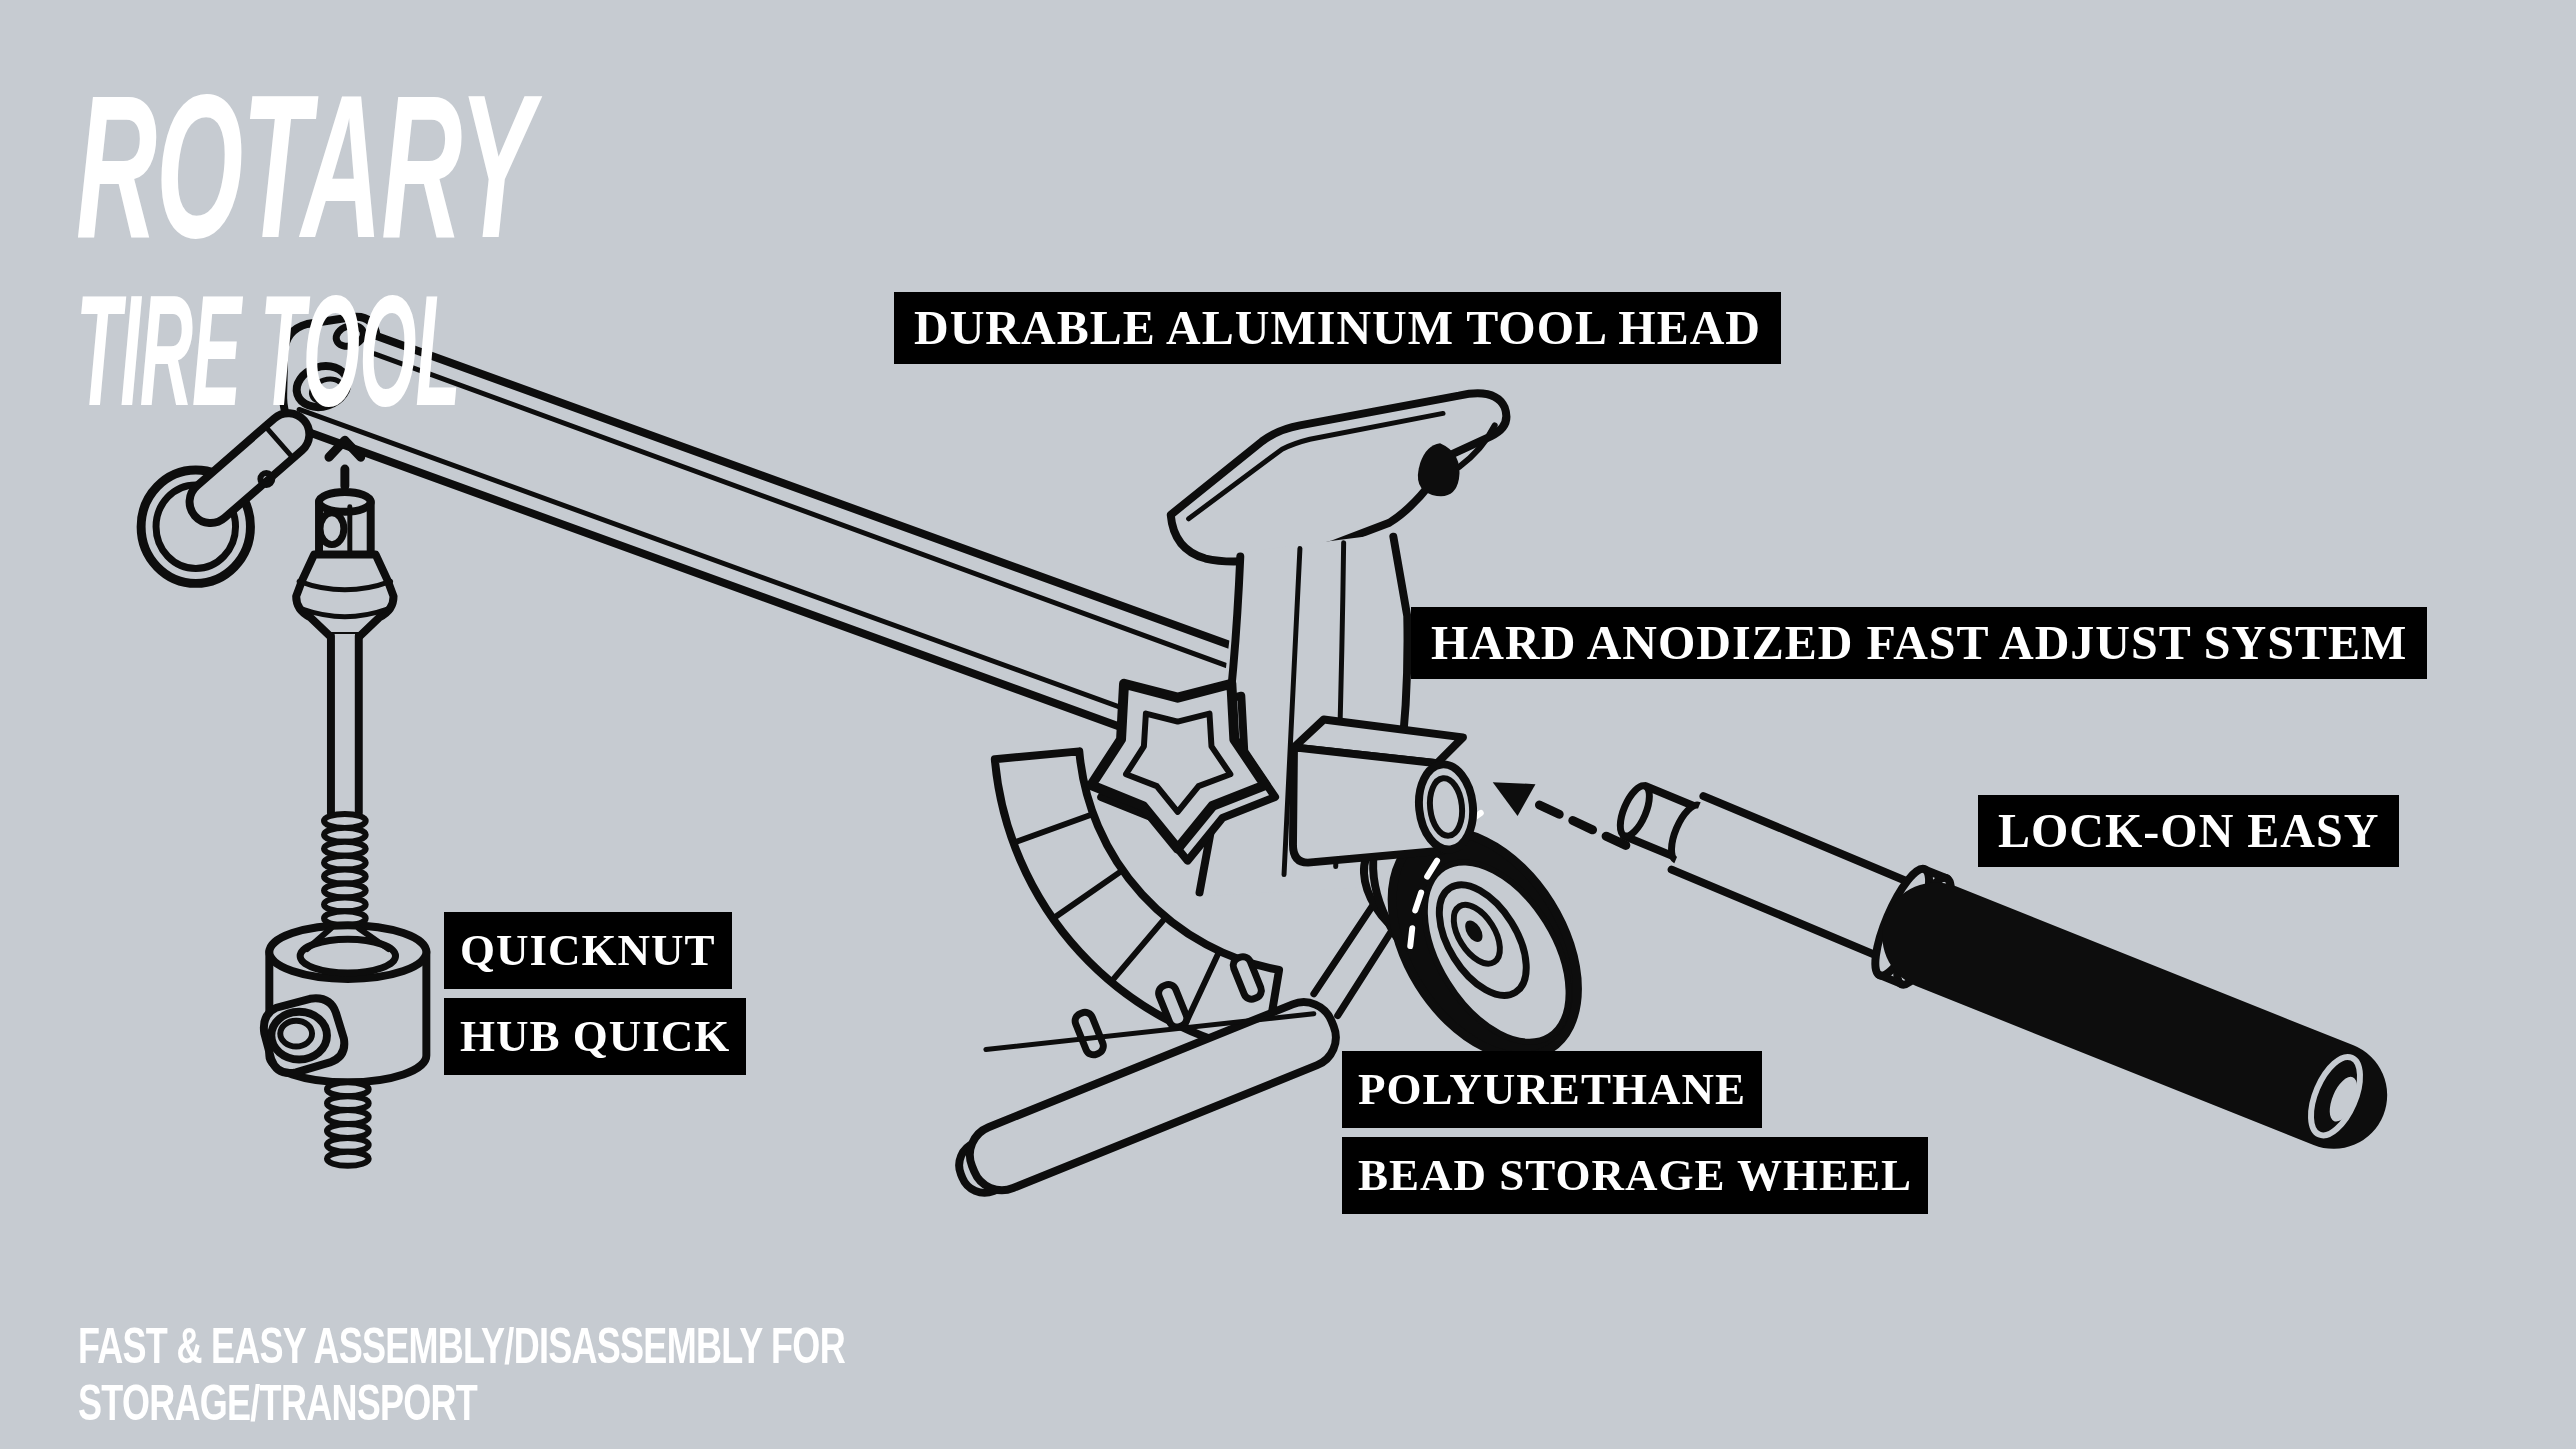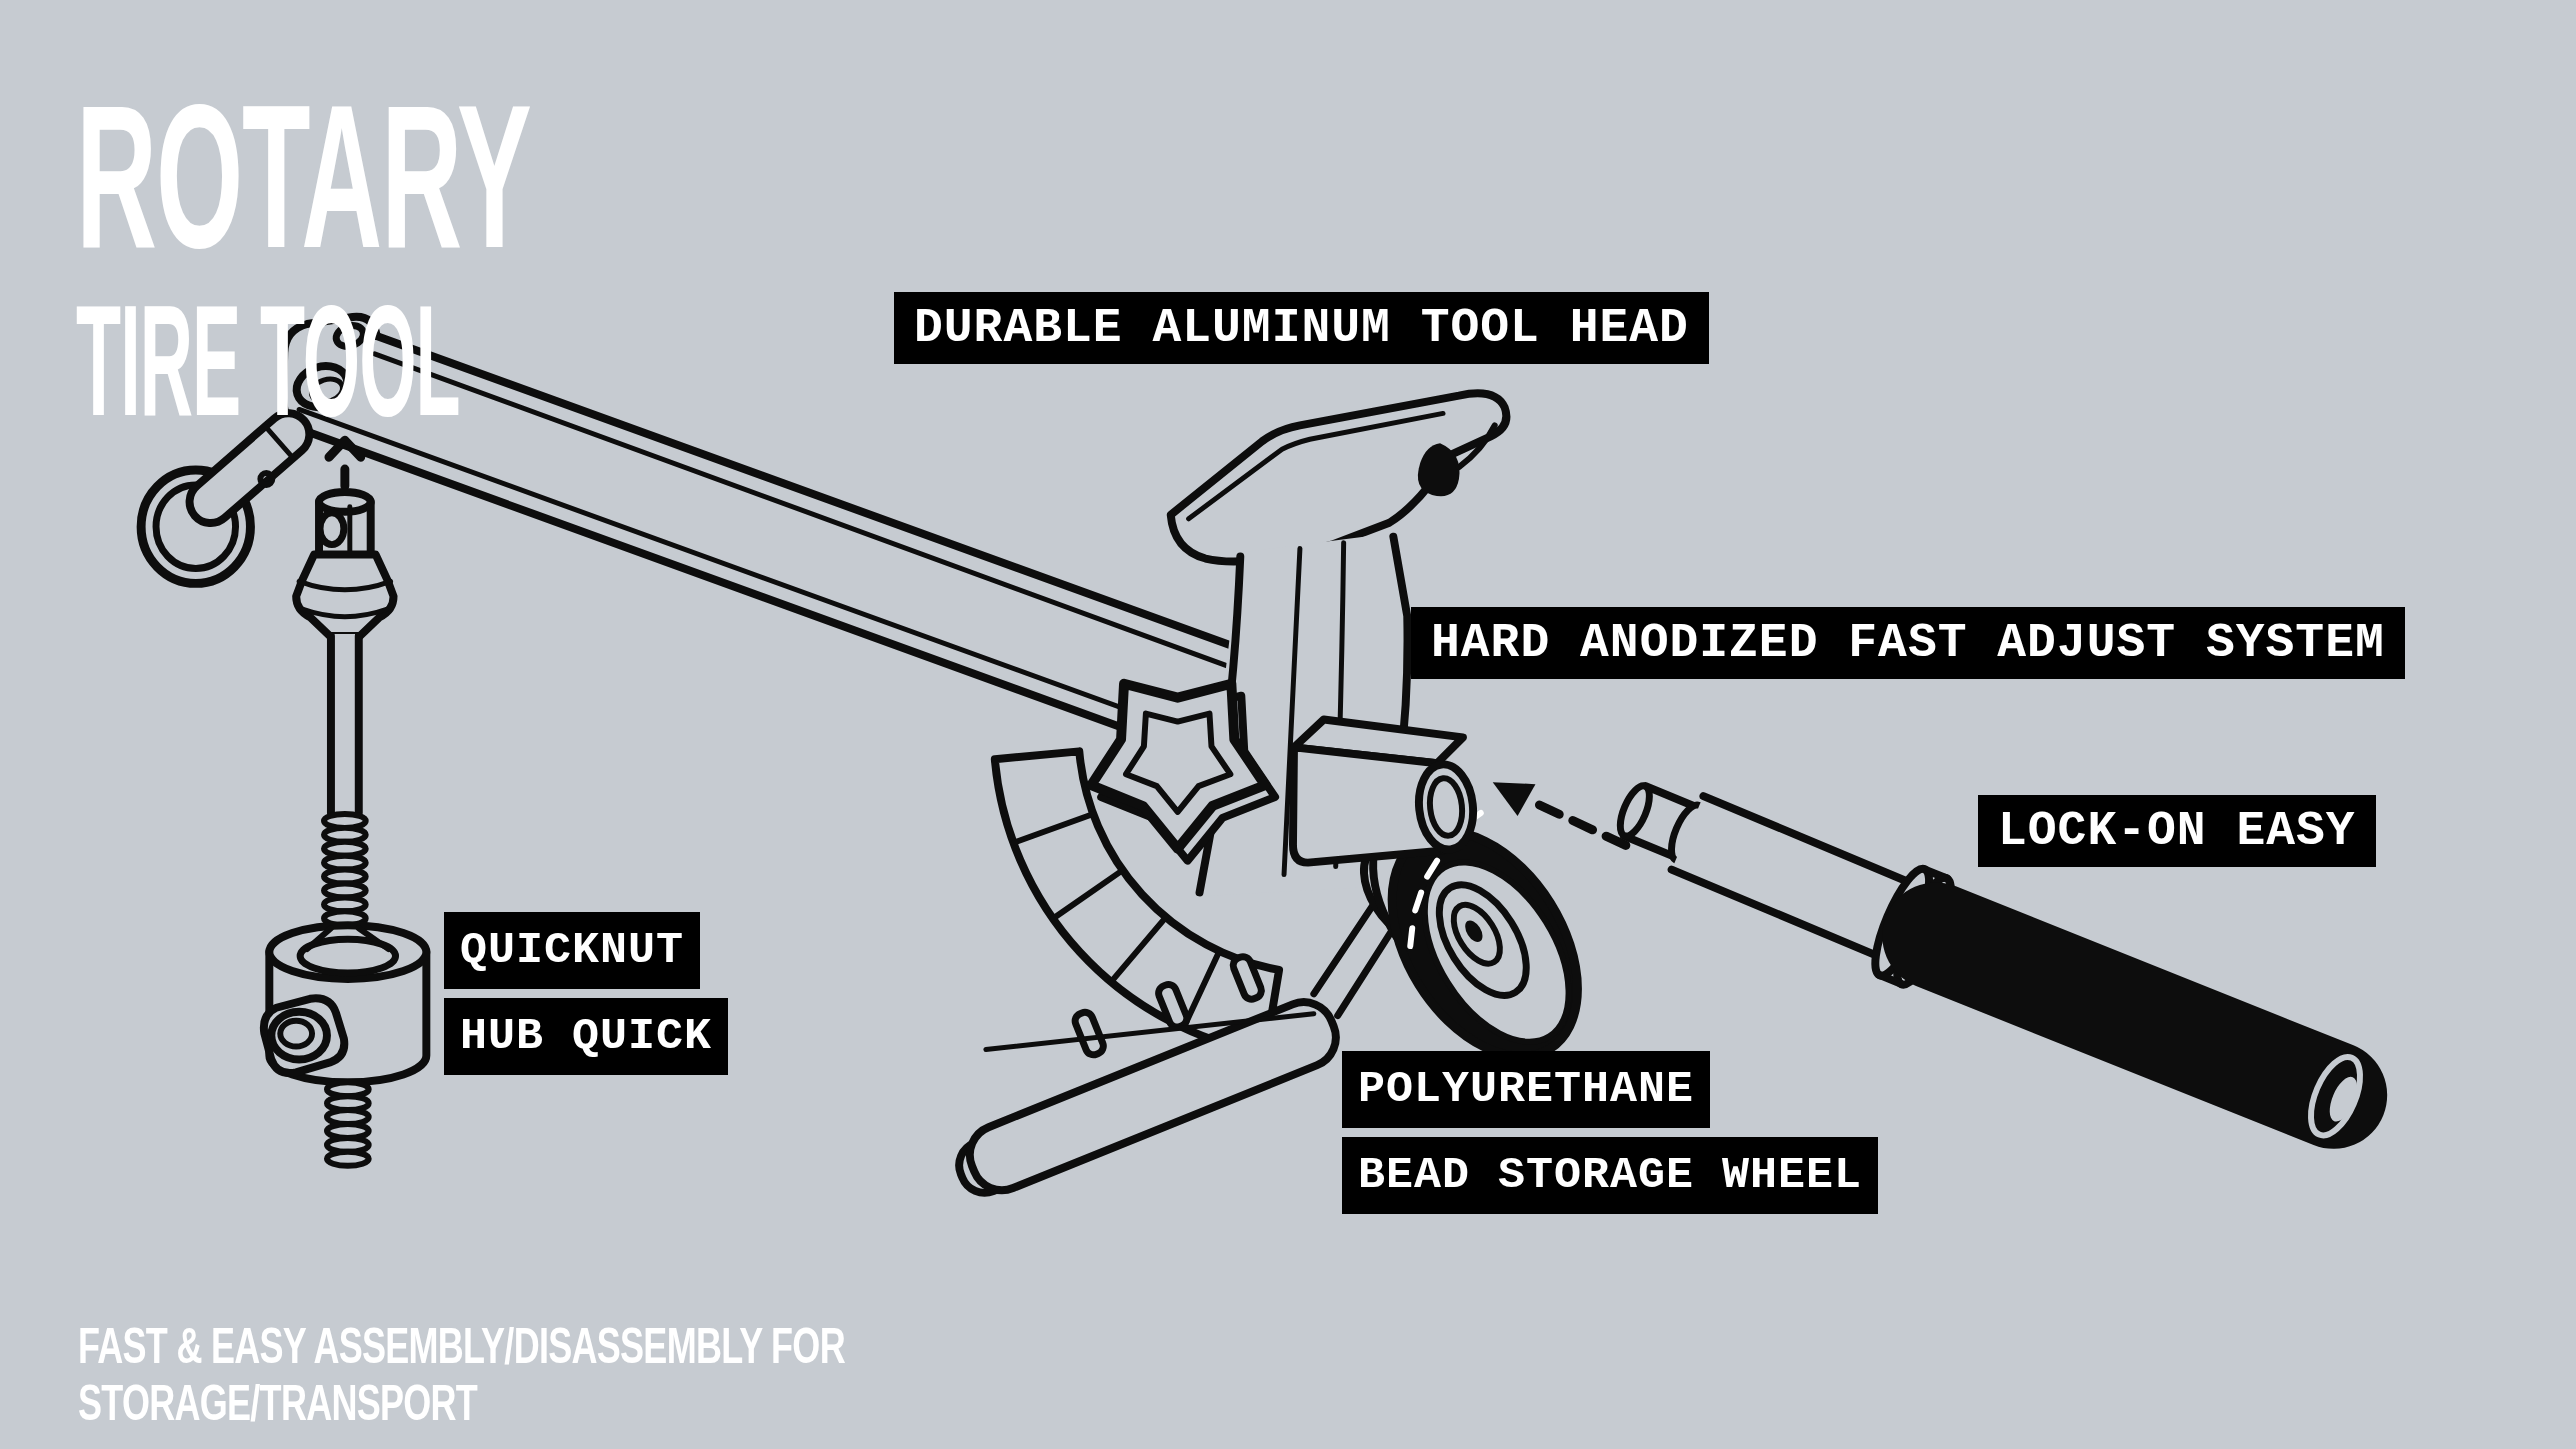--- a/index.html
+++ b/index.html
@@ -4,27 +4,27 @@
 <style>
   html,body{margin:0;padding:0;}
   #poster{
     position:relative;
     width:2576px;height:1449px;
     background:#c6cbd1;
     overflow:hidden;
     font-family:"Liberation Sans",sans-serif;
   }
   svg{position:absolute;left:0;top:0;}
-  .title{position:absolute;left:76px;top:80px;color:#ffffff;font-weight:700;}
+  .title{position:absolute;left:76px;top:70px;color:#ffffff;font-weight:700;font-style:italic;}
   .title-line1{font-size:204px;line-height:0.95;letter-spacing:-2px;transform:scaleX(0.55);transform-origin:left top;white-space:nowrap;}
   .title-line2{font-size:157px;line-height:1;letter-spacing:-2px;transform:scaleX(0.47);transform-origin:left top;margin-top:8px;white-space:nowrap;}
   .label{
     position:absolute;
     background:#000000;color:#ffffff;
-    font-family:Liberation Mono, monospace;
+    font-family:Liberation Serif, serif;
     font-weight:700;white-space:nowrap;
   }
   .label.big{font-size:48px;line-height:48px;padding:12px 20px;letter-spacing:1px;}
   .label.small{font-size:45px;line-height:45px;padding:16px 16px;letter-spacing:1px;}
   .label-stack{position:absolute;}
   .label-stack .label{position:relative;display:table;}
   .label-stack .label + .label{margin-top:9px;}
   .footer{
     position:absolute;left:78px;top:1318px;
     color:#ffffff;font-weight:700;font-size:50px;line-height:57px;

